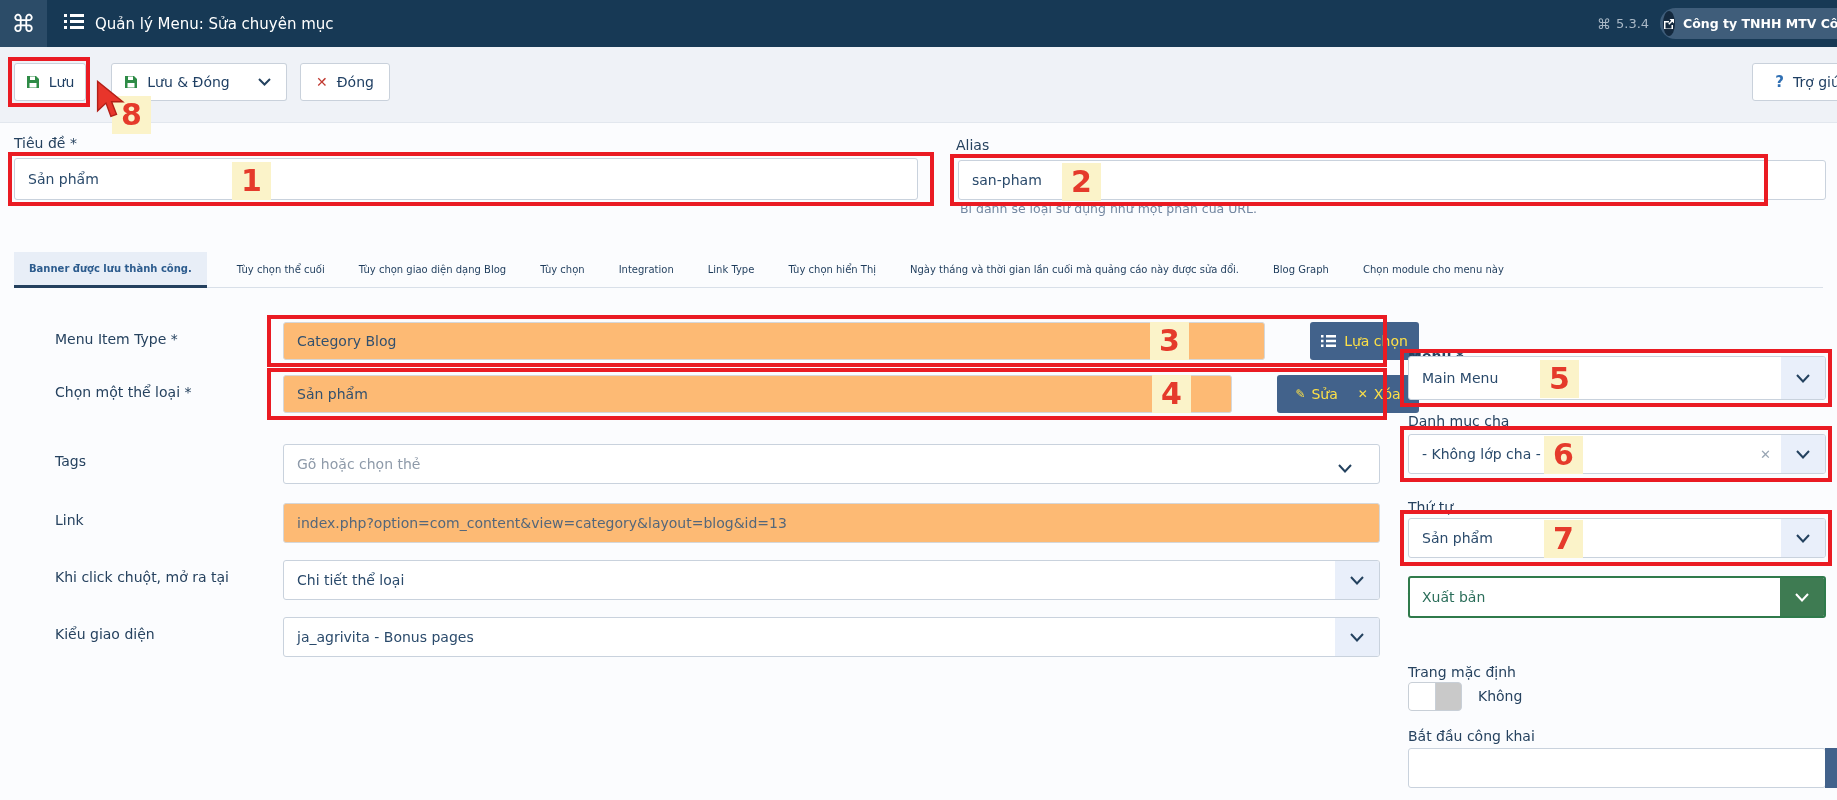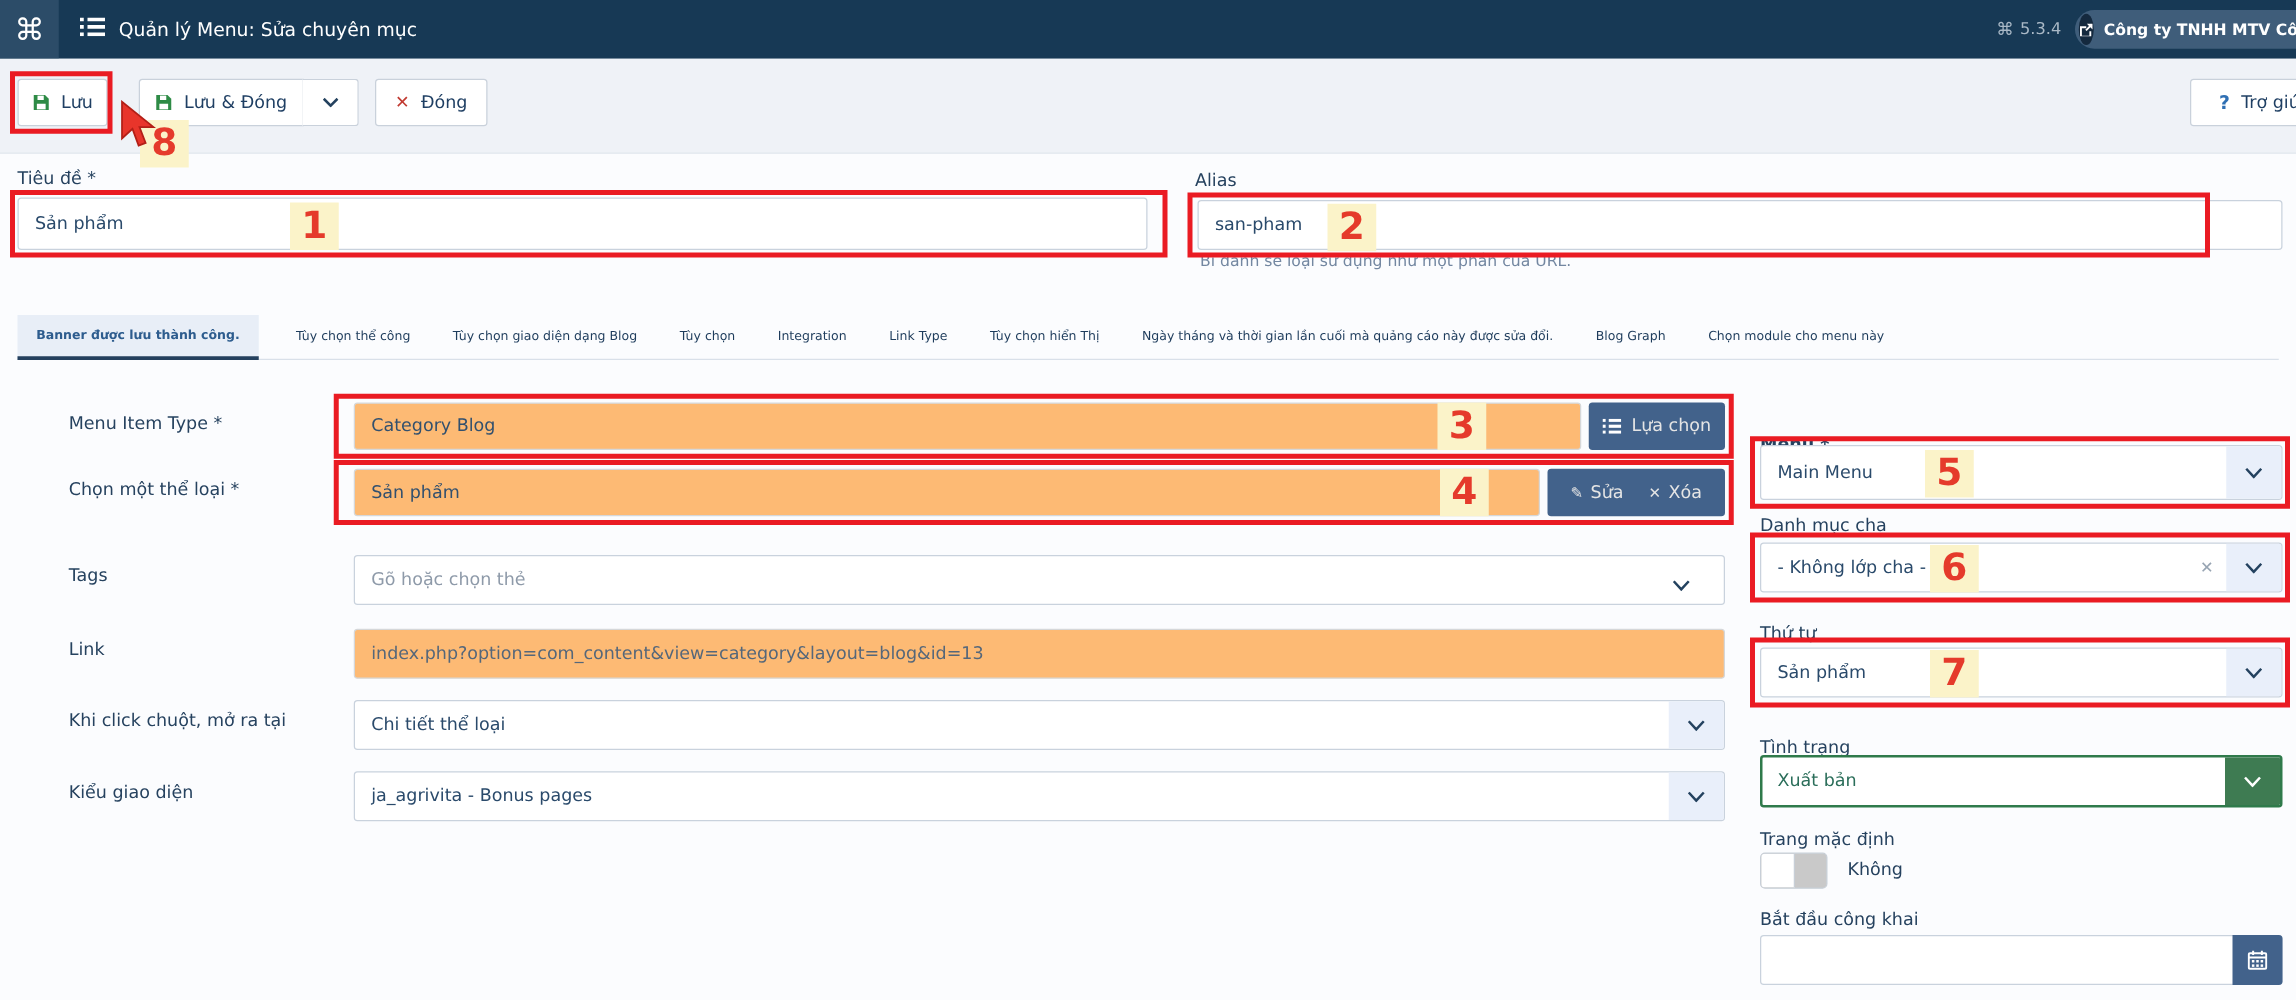--- a/index.html
+++ b/index.html
@@ -40,22 +40,22 @@
   .input{position:absolute;background:#fff;border:1px solid #c9d2dd;border-radius:3px;
     box-sizing:border-box;font-size:14px;color:#2a4a6b;padding:0 13px;
     font-family:"DejaVu Sans","Liberation Sans",sans-serif;}
   .input::placeholder{color:#8e9aa9;opacity:1;}
   .rofield{position:absolute;background:#fdba74;border:1px solid #d5d7d9;border-radius:3px;
     box-sizing:border-box;display:flex;align-items:center;padding:0 13px;font-size:14px;color:#32506e;}
   .selbox{position:absolute;background:#fff;border:1px solid #c9d2dd;border-radius:3px;
     box-sizing:border-box;display:flex;align-items:center;padding:0 0 0 13px;font-size:14px;color:#2a4a6b;}
   .selbox .chev-zone{margin-left:auto;width:44px;align-self:stretch;background:#e9effa;
     border-radius:0 2px 2px 0;display:flex;align-items:center;justify-content:center;}
-  .blue-btn{background:#42628b;color:#e5e5e5;display:flex;align-items:center;justify-content:center;
-    gap:8px;font-size:14px;border-radius:3px;box-sizing:border-box;}
+  .blue-btn{background:#42628b;color:#fde047;display:flex;align-items:center;justify-content:center;
+    gap:8px;font-size:14px;border-radius:3px;box-sizing:border-box;margin-left:39px;}
   
   .tabs{left:14px;top:252px;width:1809px;height:35px;display:flex;align-items:stretch;gap:26px;
     border-bottom:1px solid #d9e0e9;white-space:nowrap;}
   .tab{display:flex;align-items:center;font-size:10px;color:#1e3c5c;padding:0 4px;}
   .tab.active{background:#e8eef7;color:#2d5c8e;font-weight:bold;padding:0 15px;
     border-bottom:3px solid #24405e;margin-bottom:-1px;}
   
   .ann-box{position:absolute;border:4px solid #ea1b23;box-sizing:border-box;z-index:5;}
   .ann-num{position:absolute;z-index:6;background:#fbf3c9;color:#e53a2b;font-size:30px;
     font-weight:bold;line-height:38px;padding:0 9px;}
@@ -160,21 +160,21 @@
 <div class="ann-num" style="left:232px;top:162px;">1</div>
 
 <div class="lbl" style="left:956px;top:137px;">Alias</div>
 <input class="input" style="left: 958px; top: 160px; width: 868px; height: 40px;" value="san-pham">
 <div class="help-text" style="left:960px;top:201px;">Bí danh sẽ loại sử dụng như một phần của URL.</div>
 <div class="ann-box" style="left:950px;top:154px;width:818px;height:52px;"></div>
 <div class="ann-num" style="left:1062px;top:163px;">2</div>
 
 <div class="abs tabs">
   <span class="tab active">Banner được lưu thành công.</span>
-  <span class="tab">Tùy chọn thể công</span>
+  <span class="tab">Tùy chọn thể cuối</span>
   <span class="tab">Tùy chọn giao diện dạng Blog</span>
   <span class="tab">Tùy chọn</span>
   <span class="tab">Integration</span>
   <span class="tab">Link Type</span>
   <span class="tab">Tùy chọn hiển Thị</span>
   <span class="tab">Ngày tháng và thời gian lần cuối mà quảng cáo này được sửa đổi.</span>
   <span class="tab">Blog Graph</span>
   <span class="tab">Chọn module cho menu này</span>
 </div>
 
@@ -275,21 +275,21 @@
   <span class="chev-zone">
     <svg width="14" height="9" viewBox="0 0 14 9">
         <polyline points="1,1 7,7.5 13,1" fill="none" stroke="#24425f" stroke-width="2"></polyline>
       </svg>
   </span>
 </div>
 <div class="ann-box" style="left:1400px;top:510px;width:432px;height:56px;"></div>
 <div class="ann-num" style="left:1544px;top:520px;">7</div>
 
 <div class="lbl" style="left:1408px;top:590px;">Tình trạng</div>
-<div class="status-sel" style="left:1408px;top:604px;width:418px;height:42px;">
+<div class="status-sel" style="left:1408px;top:576px;width:418px;height:42px;">
   <span>Xuất bản</span>
   <span class="g-zone">
     <svg width="14" height="9" viewBox="0 0 14 9">
         <polyline points="1,1 7,7.5 13,1" fill="none" stroke="#ffffff" stroke-width="2"></polyline>
       </svg>
   </span>
 </div>
 
 <div class="lbl" style="left:1408px;top:664px;">Trang mặc định</div>
 <div class="toggle" style="left:1408px;top:682px;">

